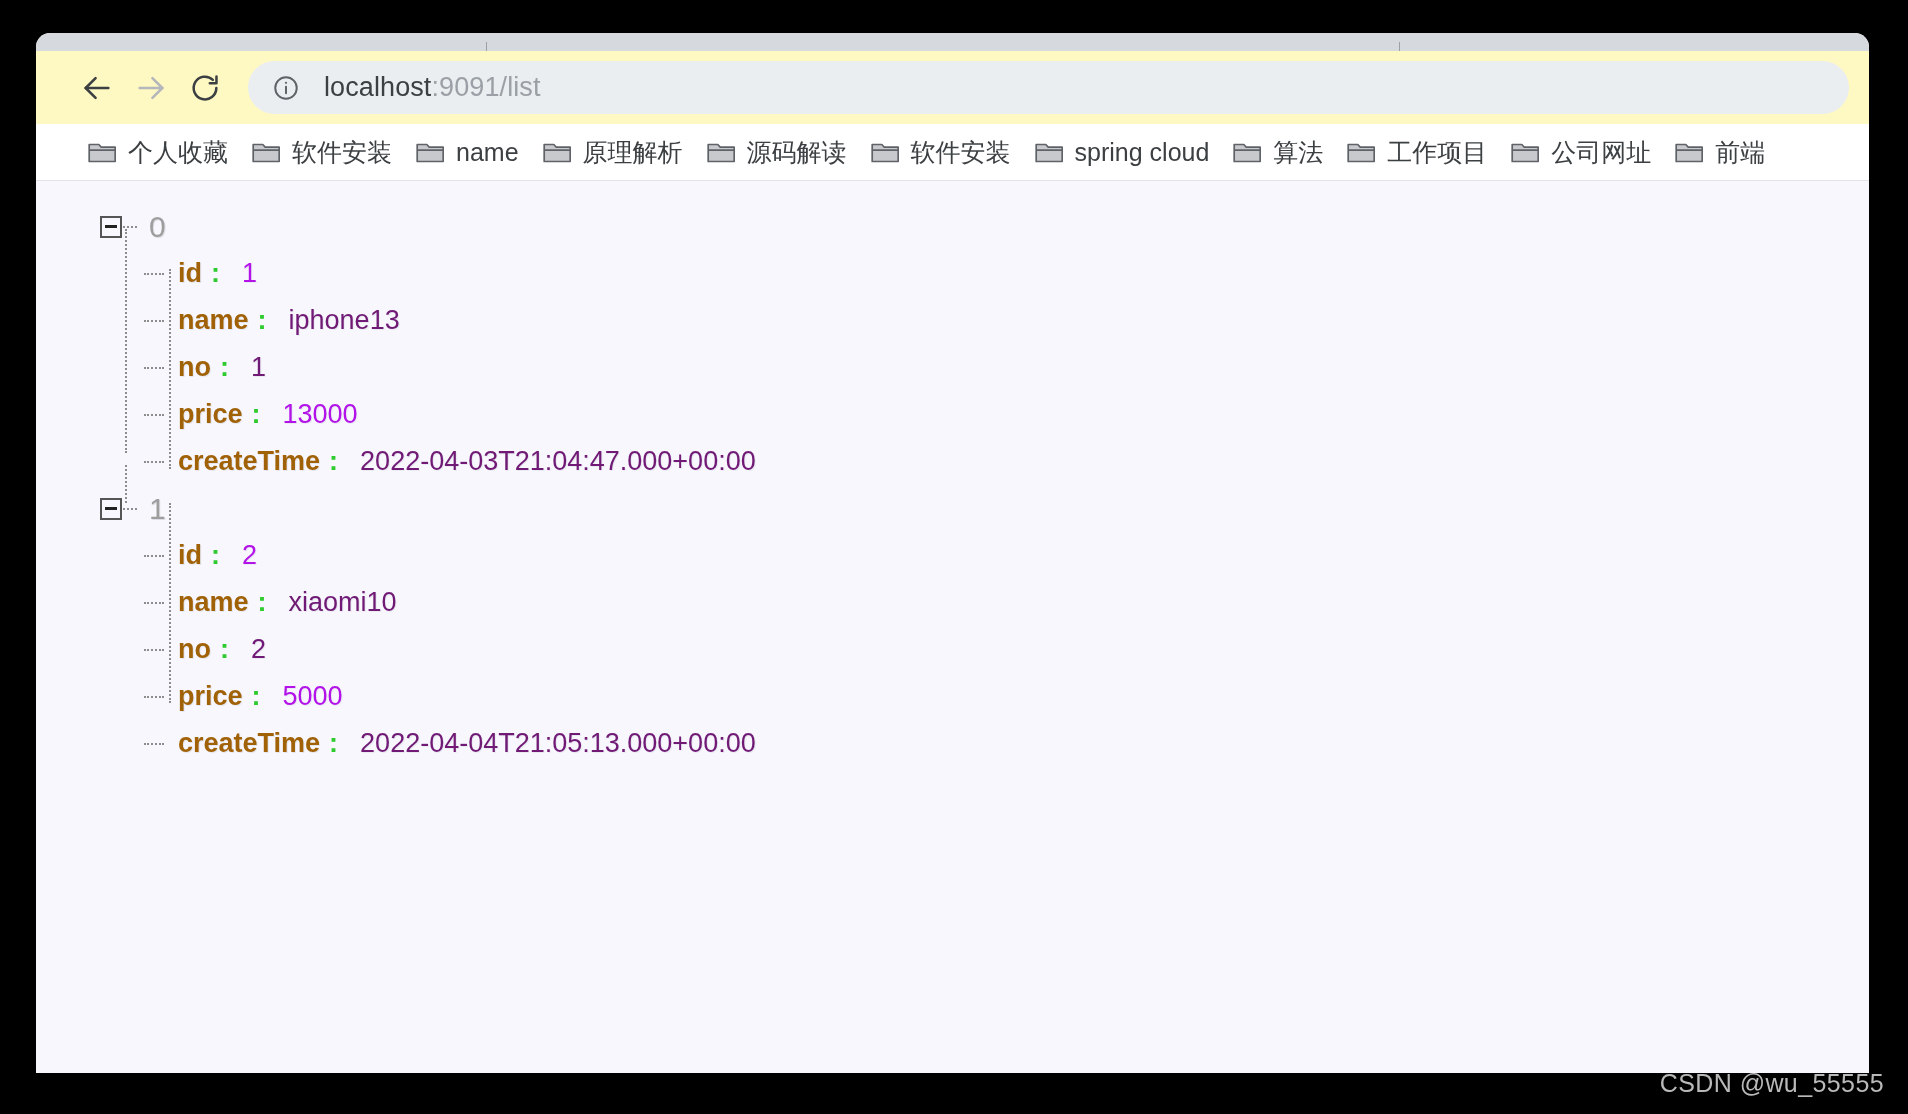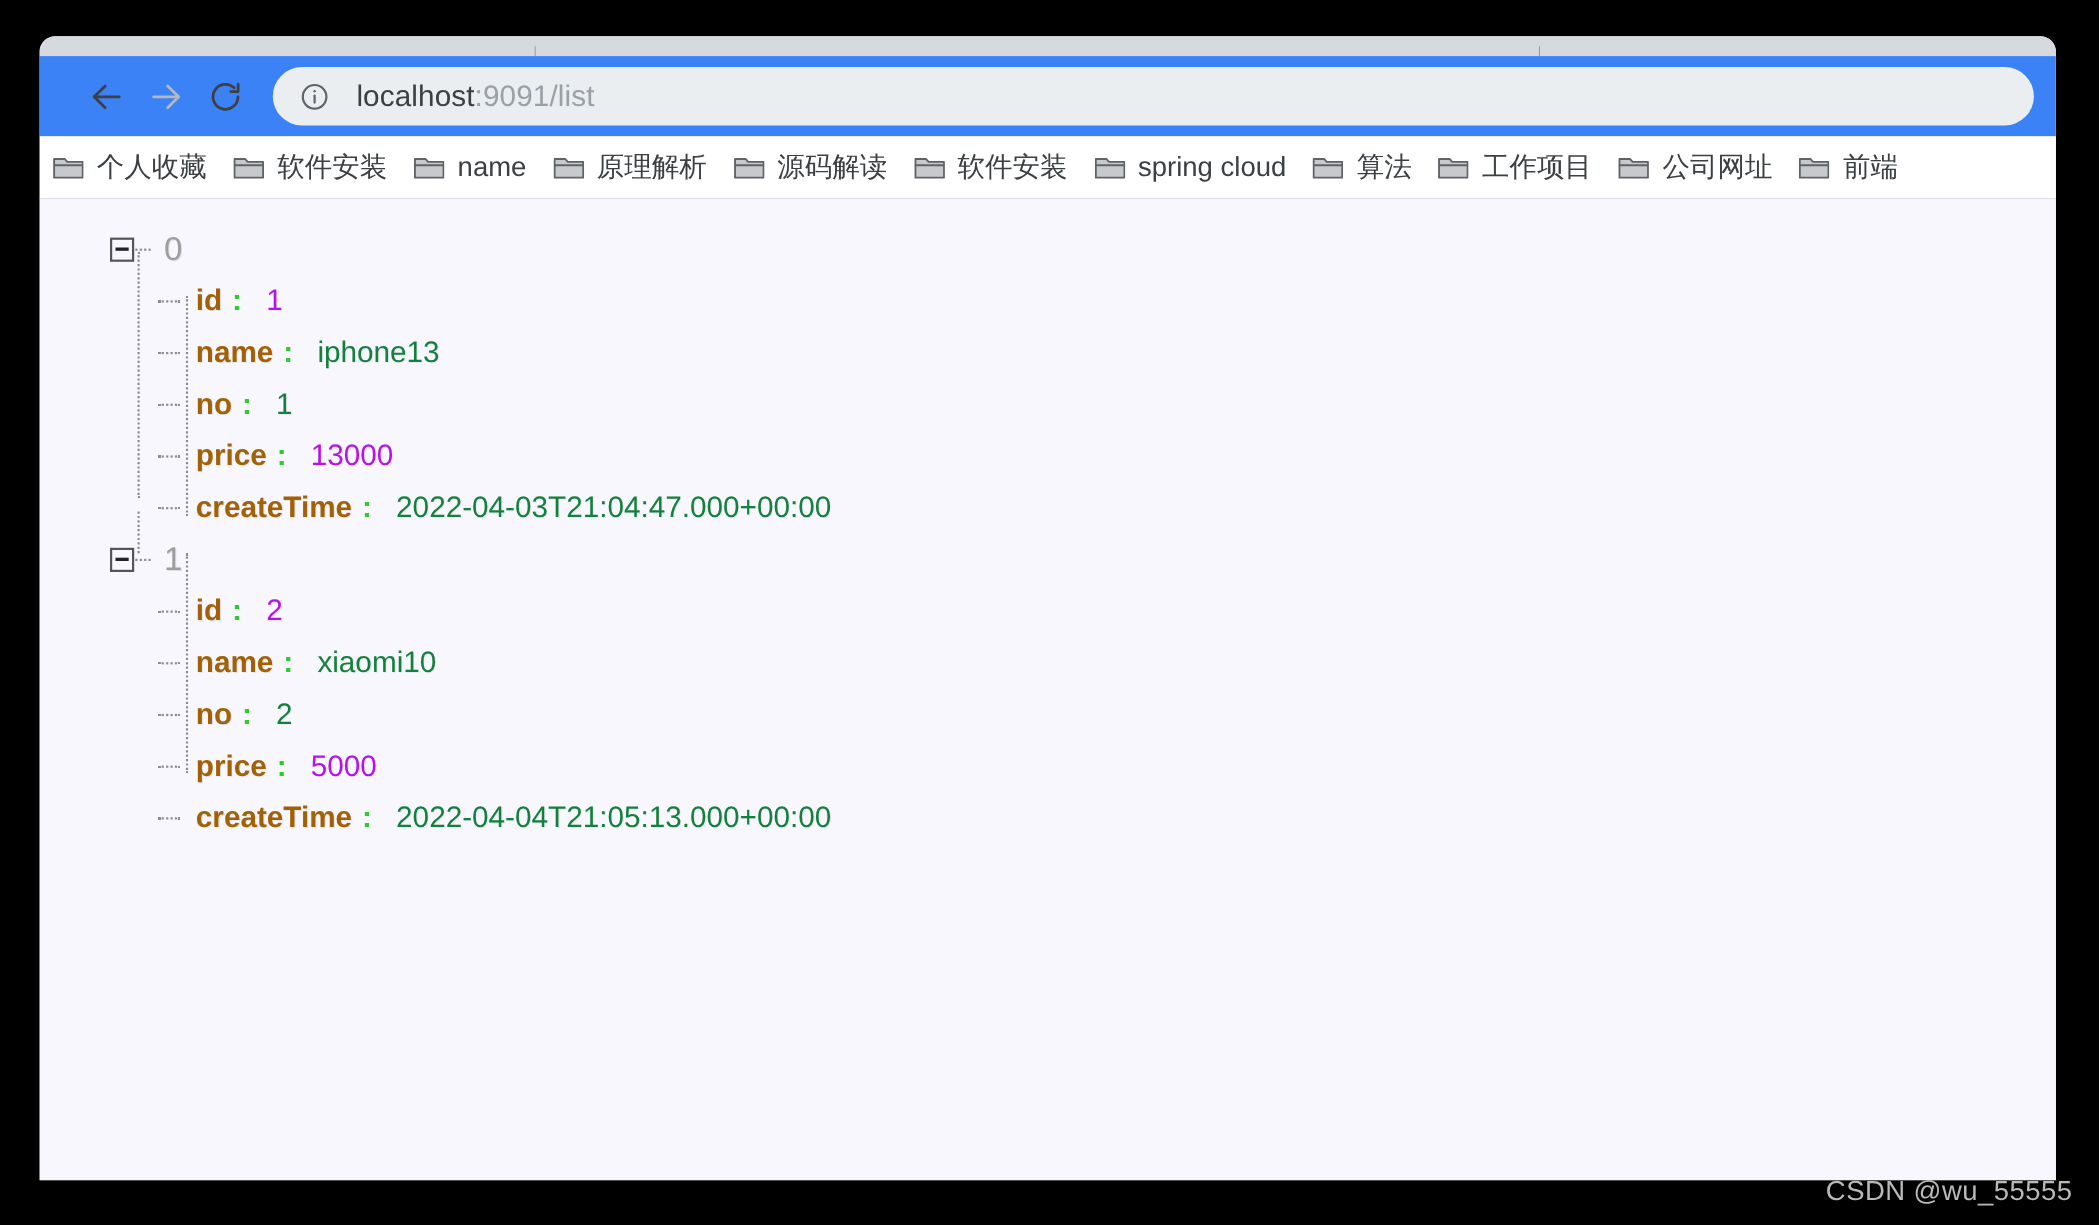--- a/index.html
+++ b/index.html
@@ -42,21 +42,21 @@
   }
   .tab-sep.s1 { left: 450px; }
   .tab-sep.s2 { left: 1363px; }
 
   
   .toolbar {
     display: flex;
     align-items: center;
     height: 73px;
     padding: 0 20px 0 34px;
-    background: #3b82f6;
+    background: #fef9c3;
   }
   .nav-btn {
     width: 54px; height: 54px;
     display: flex; align-items: center; justify-content: center;
     border: none; background: transparent;
     cursor: pointer;
     flex: 0 0 auto;
   }
   .nav-btn svg { display: block; }
 
@@ -81,20 +81,21 @@
     white-space: nowrap;
     font-family: "Liberation Sans", sans-serif;
   }
   .omnibox .url-host { color: #3c4043; }
 
   
   .bookmarks {
     display: flex;
     align-items: center;
     height: 56px;
+    padding-left: 40px;
     background: #ffffff;
     white-space: nowrap;
     overflow: hidden;
     gap: 0px;
   }
   .bm {
     display: flex;
     align-items: center;
     height: 40px;
     padding: 0 12px;
@@ -206,21 +207,21 @@
     color: #2ecb2e;
     margin-left: 9px;
   }
   .jval {
     font-size: 27px;
     margin-left: 22px;
     white-space: nowrap;
     text-shadow: 1px 1px 0 rgba(215,218,228,0.45);
   }
   .jval.num { color: #b312e8; }
-  .jval.str { color: #15803d; }
+  .jval.str { color: #701a75; }
 
   
   .ind-1 { margin-left: 40px; }
   .ind-2 { margin-left: 84px; }
 
   
   .vline {
     position: absolute;
     width: 0;
     border-left: 2px dotted #8d8d8d;

